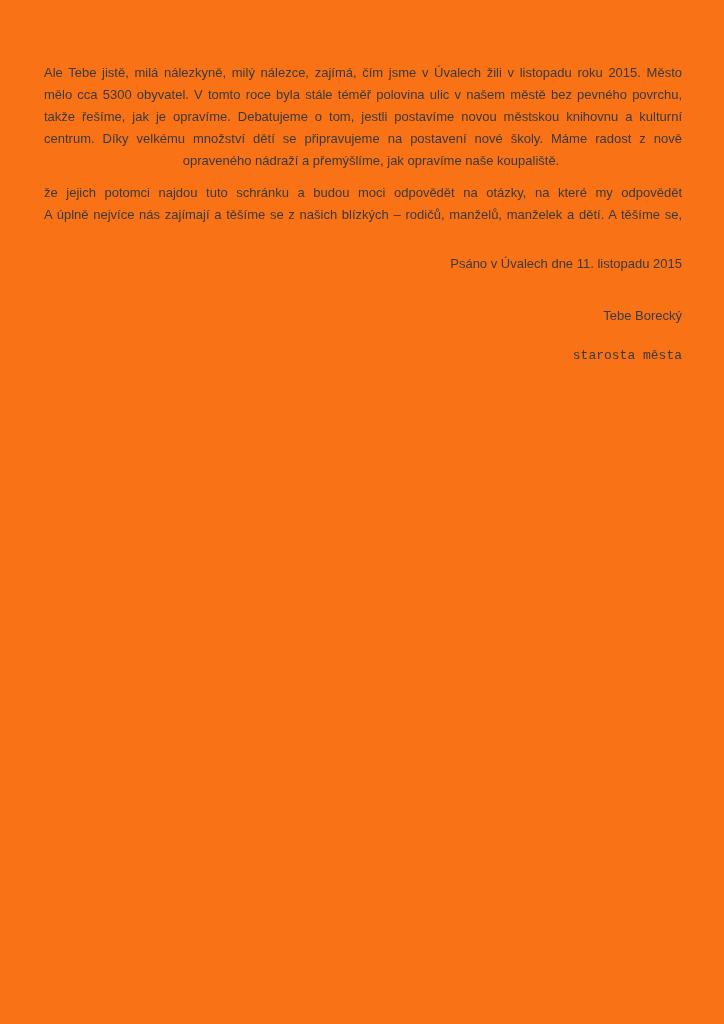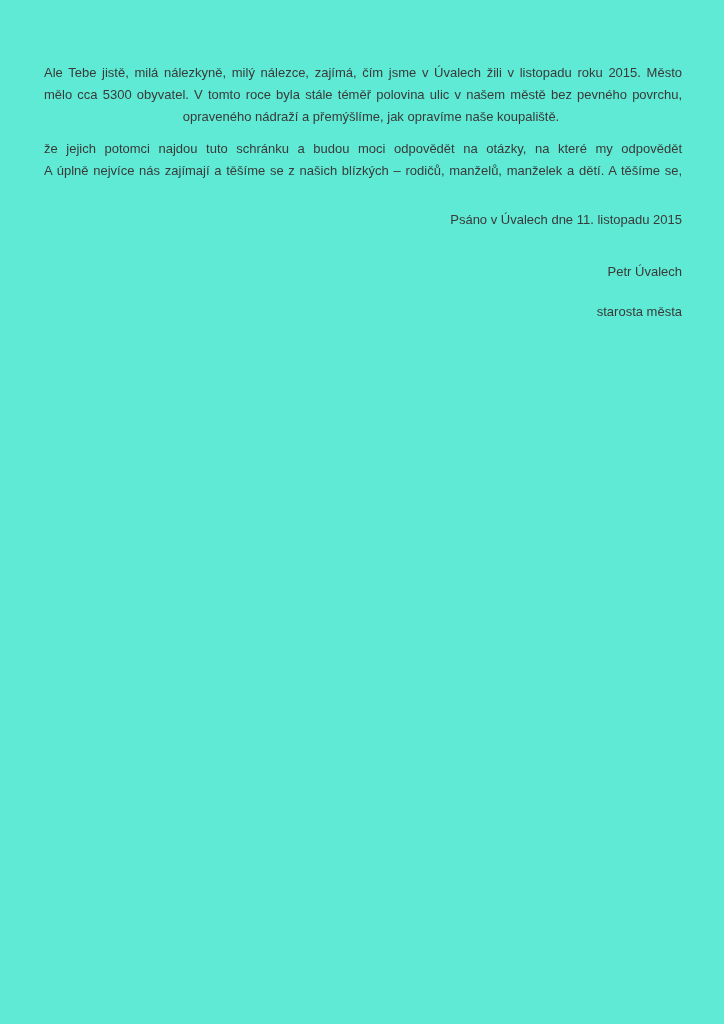--- a/index.html
+++ b/index.html
@@ -4,21 +4,21 @@
 <style>
   html, body {
     margin: 0;
     padding: 0;
     background: #ffffff;
   }
   .page {
     position: relative;
     width: 724px;
     height: 1024px;
-    background: #5eead4;
+    background: #f97316;
     overflow: hidden;
     font-family: "Liberation Sans", "DejaVu Sans", sans-serif;
     color: #3a3a3a;
   }
   .content {
     position: absolute;
     top: 0;
     left: 44px;
     width: 638px;
     padding-top: 62px;
@@ -44,37 +44,39 @@
   }
   .single-line {
     display: block;
     margin: 0;
     text-align: right;
     white-space: nowrap;
   }
   .date-line        { margin-top: 27px; }
   .attribution-line { margin-top: 44px; }
   .author-name      { margin-top: 30px; }
-  .author-title     { margin-top: 18px; }
+  .author-title     { margin-top: 18px; font-family: Liberation Mono, monospace; }
 </style>
 </head>
 <body>
 
 <div class="page">
   <div class="content">
 
     <p class="para para-1">
       <span class="jline">Ale Tebe jistě, milá nálezkyně, milý nálezce, zajímá, čím jsme v Úvalech žili v listopadu roku 2015. Město</span>
       <span class="jline">mělo cca 5300 obyvatel. V tomto roce byla stále téměř polovina ulic v našem městě bez pevného povrchu,</span>
+      <span class="jline">takže řešíme, jak je opravíme. Debatujeme o tom, jestli postavíme novou městskou knihovnu a kulturní</span>
+      <span class="jline">centrum. Díky velkému množství dětí se připravujeme na postavení nové školy. Máme radost z nově</span>
       <span class="lastline">opraveného nádraží a přemýšlíme, jak opravíme naše koupaliště.</span>
     </p>
 
     <p class="para para-2">
       <span class="jline">že jejich potomci najdou tuto schránku a budou moci odpovědět na otázky, na které my odpovědět</span>
       <span class="jline">A úplně nejvíce nás zajímají a těšíme se z našich blízkých – rodičů, manželů, manželek a dětí. A těšíme se,</span>
     </p>
 
     <p class="single-line date-line">Psáno v Úvalech dne 11. listopadu 2015</p>
-    <p class="single-line author-name">Petr Úvalech</p>
+    <p class="single-line author-name">Tebe Borecký</p>
     <p class="single-line author-title">starosta města</p>
 
   </div>
 </div>
 
 </body></html>

